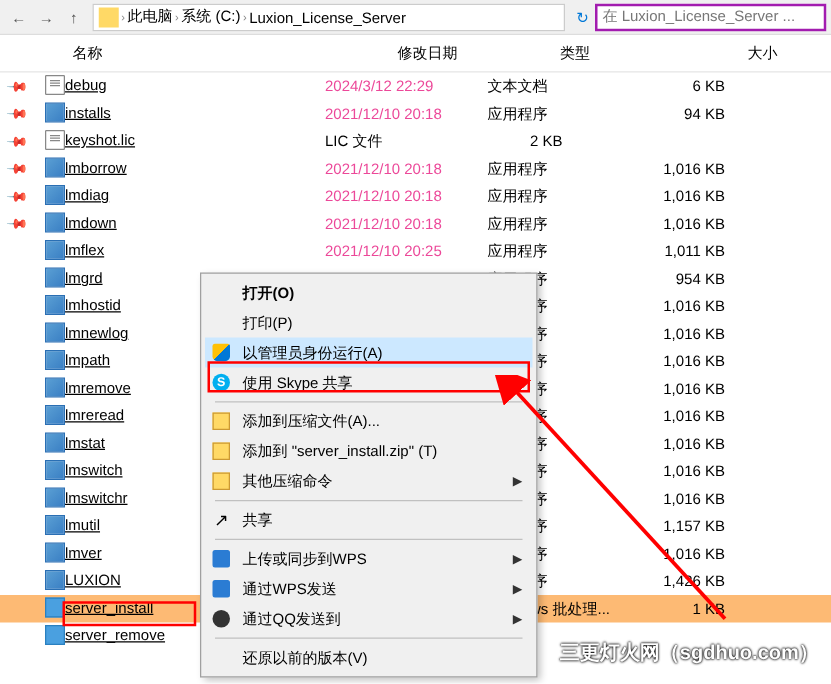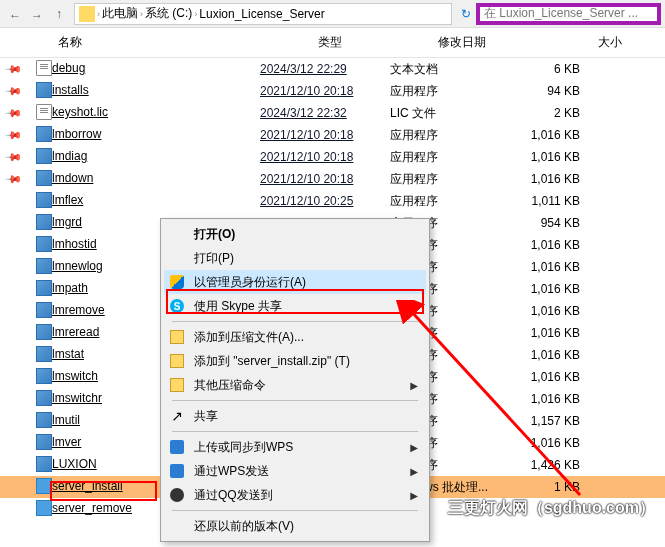--- a/index.html
+++ b/index.html
@@ -4,36 +4,36 @@
 <style>
 * { margin: 0; padding: 0; box-sizing: border-box; font-family: "Microsoft YaHei", "Segoe UI", sans-serif; }
 body { width: 665px; height: 547px; background: #fff; font-size: 12px; color: #000; overflow: hidden; position: relative; }
 
 .toolbar { height: 28px; background: #f0f0f0; border-bottom: 1px solid #ddd; display: flex; align-items: center; padding: 0 4px; }
 .nav-btn { width: 22px; height: 22px; display: flex; align-items: center; justify-content: center; color: #555; }
 .breadcrumb { flex: 1; display: flex; align-items: center; height: 22px; border: 1px solid #ccc; background: #fff; margin: 0 4px; padding: 0 4px; gap: 2px; }
 .bc-sep { color: #888; font-size: 9px; }
 .bc-icon { width: 16px; height: 16px; background: #ffd966; display: inline-block; }
 .refresh { width: 20px; text-align: center; color: #0078d7; }
-.search-box { width: 185px; height: 22px; border: 4px solid #a21caf; background: #fff; display: flex; align-items: center; padding: 0 4px; color: #777; }
+.search-box { width: 185px; height: 22px; border: 2px solid #a21caf; background: #fff; display: flex; align-items: center; padding: 0 4px; color: #777; }
 
 .headers { display: flex; height: 30px; border-bottom: 1px solid #e5e5e5; align-items: center; padding-left: 50px; }
 .hdr { padding: 0 8px; }
 .hdr.name { width: 260px; }
 .hdr.date { width: 130px; }
 .hdr.type { width: 120px; }
 .hdr.size { width: 70px; text-align: right; }
 
 .filelist { position: relative; }
 .pincol { width: 28px; display: flex; align-items: center; justify-content: center; color: #555; }
 .row { display: flex; height: 22px; align-items: center; padding-left: 0; }
 .row.highlighted { background: #fdba74; }
 .fname { width: 232px; padding-left: 4px; white-space: nowrap; overflow: hidden; }
 .name-cell { display: inline-flex; align-items: center; padding: 1px 4px; text-decoration: underline; }
-.fdate { width: 130px; color: #0f172a; text-decoration: underline; }
+.fdate { width: 130px; color: #ec4899; }
 .ftype { width: 120px; }
 .fsize { width: 70px; text-align: right; }
 
 .file-icon { width: 16px; height: 16px; display: inline-block; }
 .doc-icon { background: #fff; border: 1px solid #888; border-radius: 1px; position: relative; }
 .doc-icon::after { content: ""; position: absolute; top: 3px; left: 3px; right: 3px; height: 1px; background: #888; box-shadow: 0 2px #888, 0 4px #888; }
 .exe-icon { background: linear-gradient(135deg, #5a9fd4, #3a7fc4); border: 1px solid #2a6fb4; }
 .blue-icon { background: #4aa0e0; border: 1px solid #2a80c0; }
 
 .contextmenu { position: absolute; left: 160px; top: 218px; width: 270px; background: #f0f0f0; border: 1px solid #a0a0a0; box-shadow: 3px 3px 6px rgba(0,0,0,0.25); padding: 3px; }
@@ -49,21 +49,21 @@
 .skype { width: 14px; height: 14px; background: #00aff0; border-radius: 50%; color: #fff; font-size: 10px; font-weight: bold; display: flex; align-items: center; justify-content: center; }
 .zip-icon { width: 14px; height: 14px; background: #ffd966; border: 1px solid #cc9933; }
 .share-ic { font-size: 14px; }
 .wps { width: 14px; height: 14px; background: #2b7cd3; border-radius: 2px; }
 .qq { width: 14px; height: 14px; background: #333; border-radius: 50%; }
 
 .red-box1 { position: absolute; left: 50px; top: 481px; width: 107px; height: 20px; border: 2px solid #f00; }
 .red-box2 { position: absolute; left: 166px; top: 289px; width: 258px; height: 25px; border: 2px solid #f00; }
 svg.arrow { position: absolute; left: 380px; top: 300px; }
 
-.watermark { position: absolute; right: 10px; bottom: 28px; color: #fff; font-weight: bold; font-size: 16px; text-shadow: 0 0 2px #000, 0 0 2px #000; }
+.watermark { position: absolute; right: 10px; bottom: 14px; color: #fff; font-weight: bold; font-size: 16px; text-shadow: 0 0 2px #000, 0 0 2px #000; }
 
 .pin-icon { color: #444; font-size: 11px; transform: rotate(45deg); }
 </style>
 </head>
 <body>
 
 <div class="toolbar">
   <div class="nav-btn">←</div>
   <div class="nav-btn">→</div>
   <div class="nav-btn">↑</div>
@@ -77,22 +77,22 @@
     <span>Luxion_License_Server</span>
   </div>
   <div class="refresh">↻</div>
   <div class="search-box">
     <span>在 Luxion_License_Server ...</span>
   </div>
 </div>
 
 <div class="headers">
   <div class="hdr name">名称</div>
+  <div class="hdr date">修改日期</div>
   <div class="hdr type">类型</div>
-  <div class="hdr date">修改日期</div>
   <div class="hdr size">大小</div>
 </div>
 
 <div class="filelist" id="filelist">
     <div class="row">
       <span class="pincol">
         <span class="pin-icon">📌</span>
       </span>
       <span class="fname"><span class="name-cell">
           <span class="file-icon doc-icon"></span> 
@@ -115,21 +115,20 @@
       <span class="fsize">94 KB</span>
     </div>
     <div class="row">
       <span class="pincol">
         <span class="pin-icon">📌</span>
       </span>
       <span class="fname"><span class="name-cell">
           <span class="file-icon doc-icon"></span> 
           <span>keyshot.lic</span>
         </span></span>
-      <span class="fdate">2024/3/12 22:32</span>
       <span class="ftype">LIC 文件</span>
       <span class="fsize">2 KB</span>
     </div>
     <div class="row">
       <span class="pincol">
         <span class="pin-icon">📌</span>
       </span>
       <span class="fname"><span class="name-cell">
           <span class="file-icon exe-icon"></span> 
           <span>lmborrow</span>

